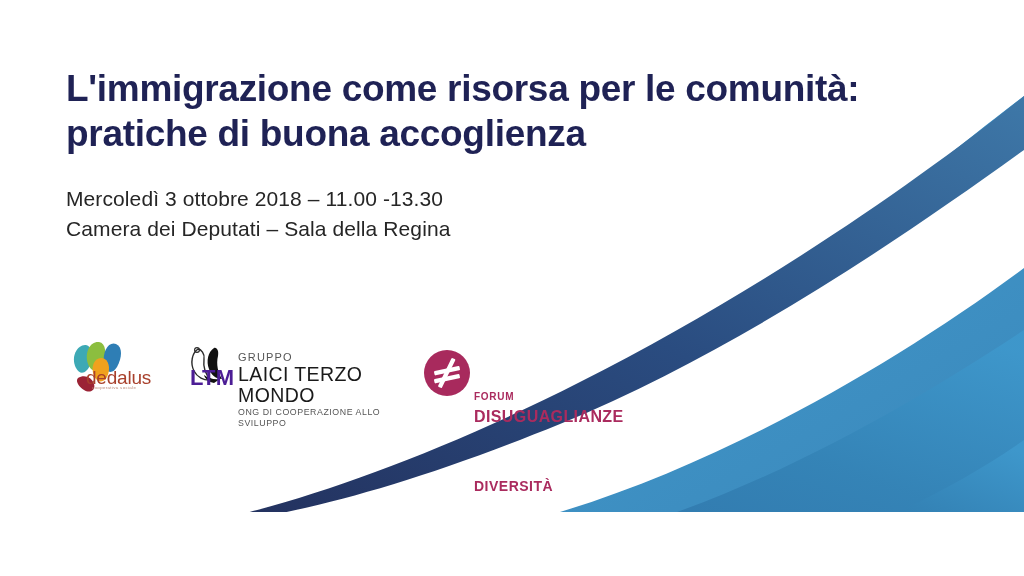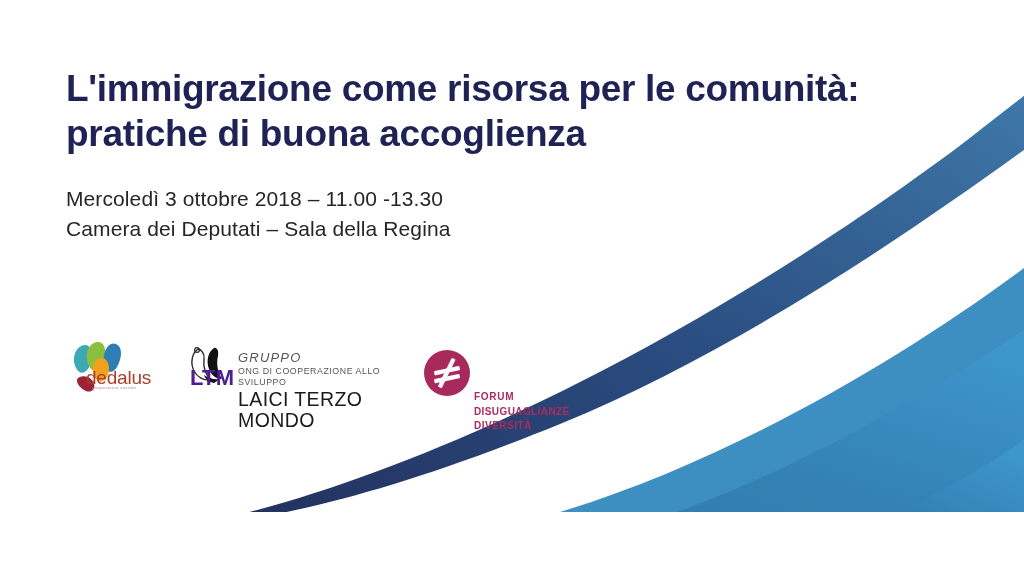--- a/index.html
+++ b/index.html
@@ -97,35 +97,35 @@
     color: #4c1d95;
     letter-spacing: 0.2px;
     line-height: 1;
   }
   #ltm-lines {
     position: absolute;
     left: 54px;
     top: 8px;
     color: #2b2b2b;
   }
-  #ltm-line1 { font-size: 13px; letter-spacing: 1.2px; line-height: 1.15; color: #555555; font-style: italic; }
+  #ltm-line1 { font-size: 11px; letter-spacing: 1.2px; line-height: 1.15; color: #555555; }
   #ltm-line2 { font-size: 19.5px; letter-spacing: 0.4px; line-height: 1.1; color: #1a1a1a; }
   #ltm-line3 { font-size: 8.8px; letter-spacing: 0.55px; line-height: 1.3; color: #555555; }
 
   
   #logo-forum { margin-left: 22px; width: 150px; height: 56px; position: relative; }
   #forum-lines {
     position: absolute;
     left: 50px;
     top: 8px;
     color: #b4partial;
   }
   .forum-l1 { font-size: 10px; font-weight: bold; letter-spacing: 0.7px; color: #aa2b5e; line-height: 1.45; margin-top: 37px; }
-  .forum-l2 { font-size: 10px; font-weight: bold; letter-spacing: 0.4px; color: #aa2b5e; line-height: 1.45; }
-  .forum-l3 { font-size: 10px; font-weight: bold; letter-spacing: 0.5px; color: #aa2b5e; line-height: 1.45; }
+  .forum-l2 { font-size: 16px; font-weight: bold; letter-spacing: 0.4px; color: #aa2b5e; line-height: 1.45; }
+  .forum-l3 { font-size: 14px; font-weight: bold; letter-spacing: 0.5px; color: #aa2b5e; line-height: 1.45; margin-top: 48px; }
 </style>
 </head>
 <body>
 
 <div id="slide">
 
   <svg id="bg-decor" viewBox="0 0 1024 576" width="1024" height="576" preserveAspectRatio="none" xmlns="http://www.w3.org/2000/svg">
     <defs>
       <linearGradient id="gradTopWedge" x1="0" y1="0" x2="1" y2="1">
         <stop offset="0%" stop-color="#52AEDC"></stop>
@@ -219,22 +219,22 @@
         <path d="M14 4 C8 8, 6 18, 10 26 C13 32, 20 36, 27 35 C22 30, 19 22, 20 14
                  C21 9, 17 4, 14 4 Z" fill="none" stroke="#2b2b2b" stroke-width="1.4"></path>
         <path d="M30 3 C24 7, 22 16, 25 24 C27 30, 32 34, 38 34
                  C34 28, 32 19, 34 11 C35 6, 33 2, 30 3 Z" fill="#111111"></path>
         <circle cx="13" cy="5" r="2.4" fill="none" stroke="#2b2b2b" stroke-width="1.2"></circle>
         <path d="M20 30 C24 33, 30 35, 36 34 L 30 38 C25 37, 21 34, 20 30 Z" fill="#111111"></path>
       </svg>
       <span id="ltm-mono">LTM</span>
       <div id="ltm-lines">
         <div id="ltm-line1">GRUPPO</div>
+        <div id="ltm-line2">LAICI TERZO MONDO</div>
         <div id="ltm-line3">ONG DI COOPERAZIONE ALLO SVILUPPO</div>
-        <div id="ltm-line2">LAICI TERZO MONDO</div>
       </div>
     </div>
 
     <div class="logo-item" id="logo-forum">
       <svg width="46" height="46" viewBox="0 0 46 46" style="position:absolute;left:0;top:5px;" xmlns="http://www.w3.org/2000/svg">
         <circle cx="23" cy="23" r="23" fill="#A82A5D"></circle>
         <rect x="10" y="18.5" width="26" height="4.4" rx="1" fill="#ffffff" transform="rotate(-12 23 20.7)"></rect>
         <rect x="10" y="26.5" width="26" height="4.4" rx="1" fill="#ffffff" transform="rotate(-12 23 28.7)"></rect>
         <rect x="20.6" y="7" width="4.2" height="32" rx="1" fill="#ffffff" transform="rotate(26 22.7 23)"></rect>
       </svg>

